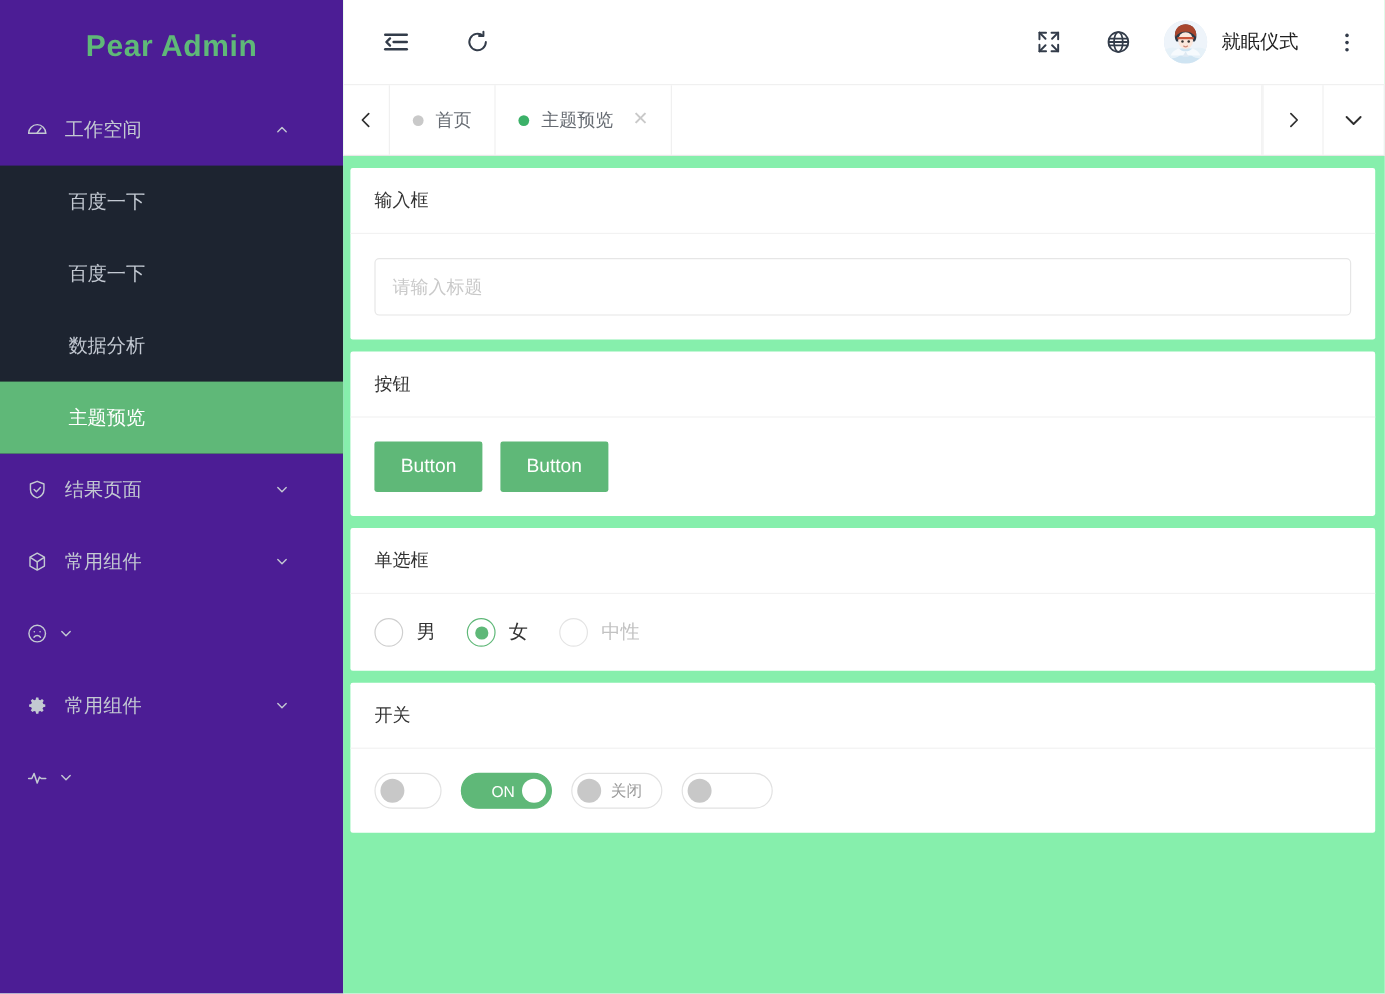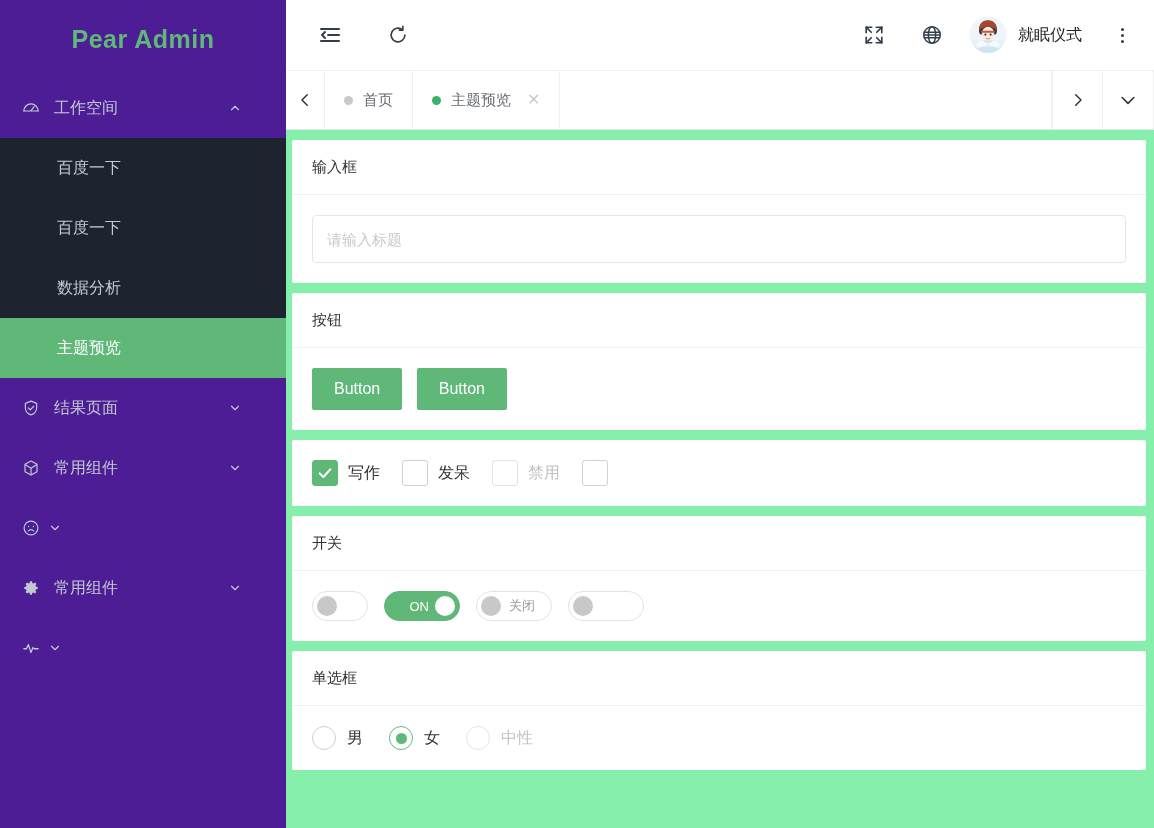--- a/index.html
+++ b/index.html
@@ -426,67 +426,20 @@
 
       <div class="card">
         <div class="card-head">按钮</div>
         <div class="card-body">
           <button class="btn">Button</button>
           <button class="btn">Button</button>
         </div>
       </div>
 
       <div class="card">
-        <div class="card-body row-inline">
-          <label class="cb-wrap">
-            <span class="cbox checked">
-              <svg width="16" height="16" viewBox="0 0 24 24" fill="none" stroke="#ffffff" stroke-width="3" stroke-linecap="round" stroke-linejoin="round">
-                  <polyline points="4 12.5 9.5 18 20 6.5"></polyline>
-                </svg>
-            </span>
-            <span class="cb-label">写作</span>
-          </label>
-          <label class="cb-wrap">
-            <span class="cbox">
-              
-            </span>
-            <span class="cb-label">发呆</span>
-          </label>
-          <label class="cb-wrap disabled">
-            <span class="cbox">
-              
-            </span>
-            <span class="cb-label">禁用</span>
-          </label>
-          <label class="cb-wrap">
-            <span class="cbox">
-              
-            </span>
-          </label>
-        </div>
-      </div>
-
-      <div class="card">
-        <div class="card-head">开关</div>
-        <div class="card-body row-inline">
-          <div class="sw">
-            <span class="knob"></span>
-          </div>
-          <div class="sw on wide">
-            <span class="sw-txt">ON</span>
-            <span class="knob"></span>
-          </div>
-          <div class="sw wide">
-            <span class="knob"></span>
-            <span class="sw-txt">关闭</span>
-          </div>
-          <div class="sw wide">
-            <span class="knob"></span>
-          </div>
-        </div>
       </div>
 
       <div class="card">
         <div class="card-head">单选框</div>
         <div class="card-body row-inline">
           <label class="rd-wrap">
             <span class="rdo">
                 <span class="inner"></span>
               </span>
             <span class="rd-label">男</span>
@@ -499,15 +452,35 @@
           </label>
           <label class="rd-wrap disabled">
             <span class="rdo">
                 <span class="inner"></span>
               </span>
             <span class="rd-label">中性</span>
           </label>
         </div>
       </div>
 
+      <div class="card">
+        <div class="card-head">开关</div>
+        <div class="card-body row-inline">
+          <div class="sw">
+            <span class="knob"></span>
+          </div>
+          <div class="sw on wide">
+            <span class="sw-txt">ON</span>
+            <span class="knob"></span>
+          </div>
+          <div class="sw wide">
+            <span class="knob"></span>
+            <span class="sw-txt">关闭</span>
+          </div>
+          <div class="sw wide">
+            <span class="knob"></span>
+          </div>
+        </div>
+      </div>
+
     </div>
   </section>
 </div>
 
 </body></html>

